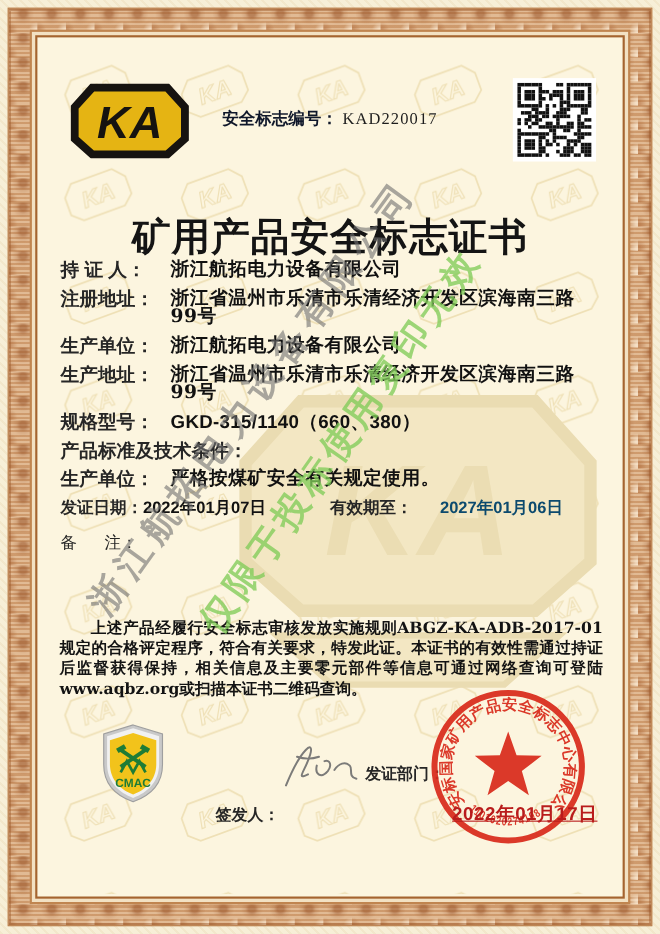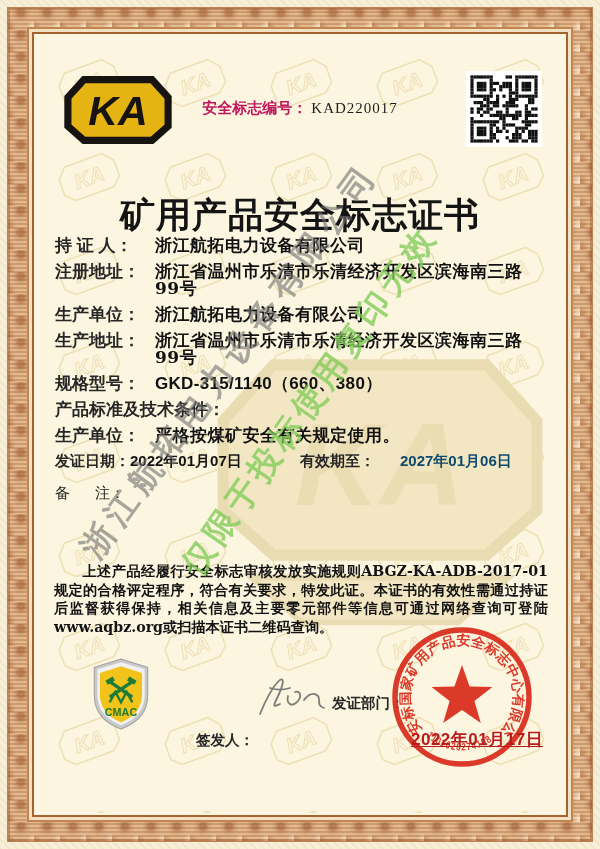--- a/index.html
+++ b/index.html
@@ -23,21 +23,21 @@
         box-shadow:0 0 0 3px #f2e1c3, 0 0 0 5px #c08550;}
   .bg-svg{position:absolute;left:36px;top:36px;z-index:1;}
   .content{position:absolute;inset:0;z-index:2;}
   .wm{position:absolute;z-index:3;pointer-events:none;text-align:center;
       font-family:"Liberation Sans",sans-serif;font-weight:700;white-space:nowrap;}
   .wm-gray{left:-30px;top:338px;width:520px;font-size:33px;letter-spacing:7px;
       color:rgba(112,112,112,.60);transform:rotate(-54deg);}
   .wm-green{left:100px;top:378px;width:420px;font-size:33px;letter-spacing:5px;
       color:rgba(128,204,88,.78);transform:rotate(-55deg);}
   .hdr-no{position:absolute;left:0;top:99px;width:600px;text-align:center;font-size:15px;}
-  .hdr-no .lb{font-weight:700;color:#be185d;}
+  .hdr-no .lb{font-weight:700;color:#0f172a;}
   .hdr-no .vl{font-family:"Liberation Serif",serif;color:#1d1d1d;letter-spacing:1px;}
   .title{position:absolute;left:0;top:160px;width:600px;text-align:center;
       font-size:35px;font-weight:900;color:#141414;letter-spacing:1px;margin-top:32px;}
   .fields{position:absolute;left:55px;top:237px;width:492px;}
   .frow{display:flex;align-items:flex-start;margin-bottom:9px;font-size:17px;line-height:17px;}
   .flabel{font-weight:700;color:#262626;white-space:pre;flex:0 0 auto;min-width:88px;}
   .fvalue{font-family:"DejaVu Serif","Liberation Serif",serif;font-weight:600;color:#111;
       padding-left:12px;letter-spacing:.5px;}
   .fvalue.mono{font-family:"Liberation Sans",sans-serif;font-weight:700;letter-spacing:.3px;}
   .daterow{position:absolute;left:55px;top:452px;width:492px;height:18px;font-size:15px;}

